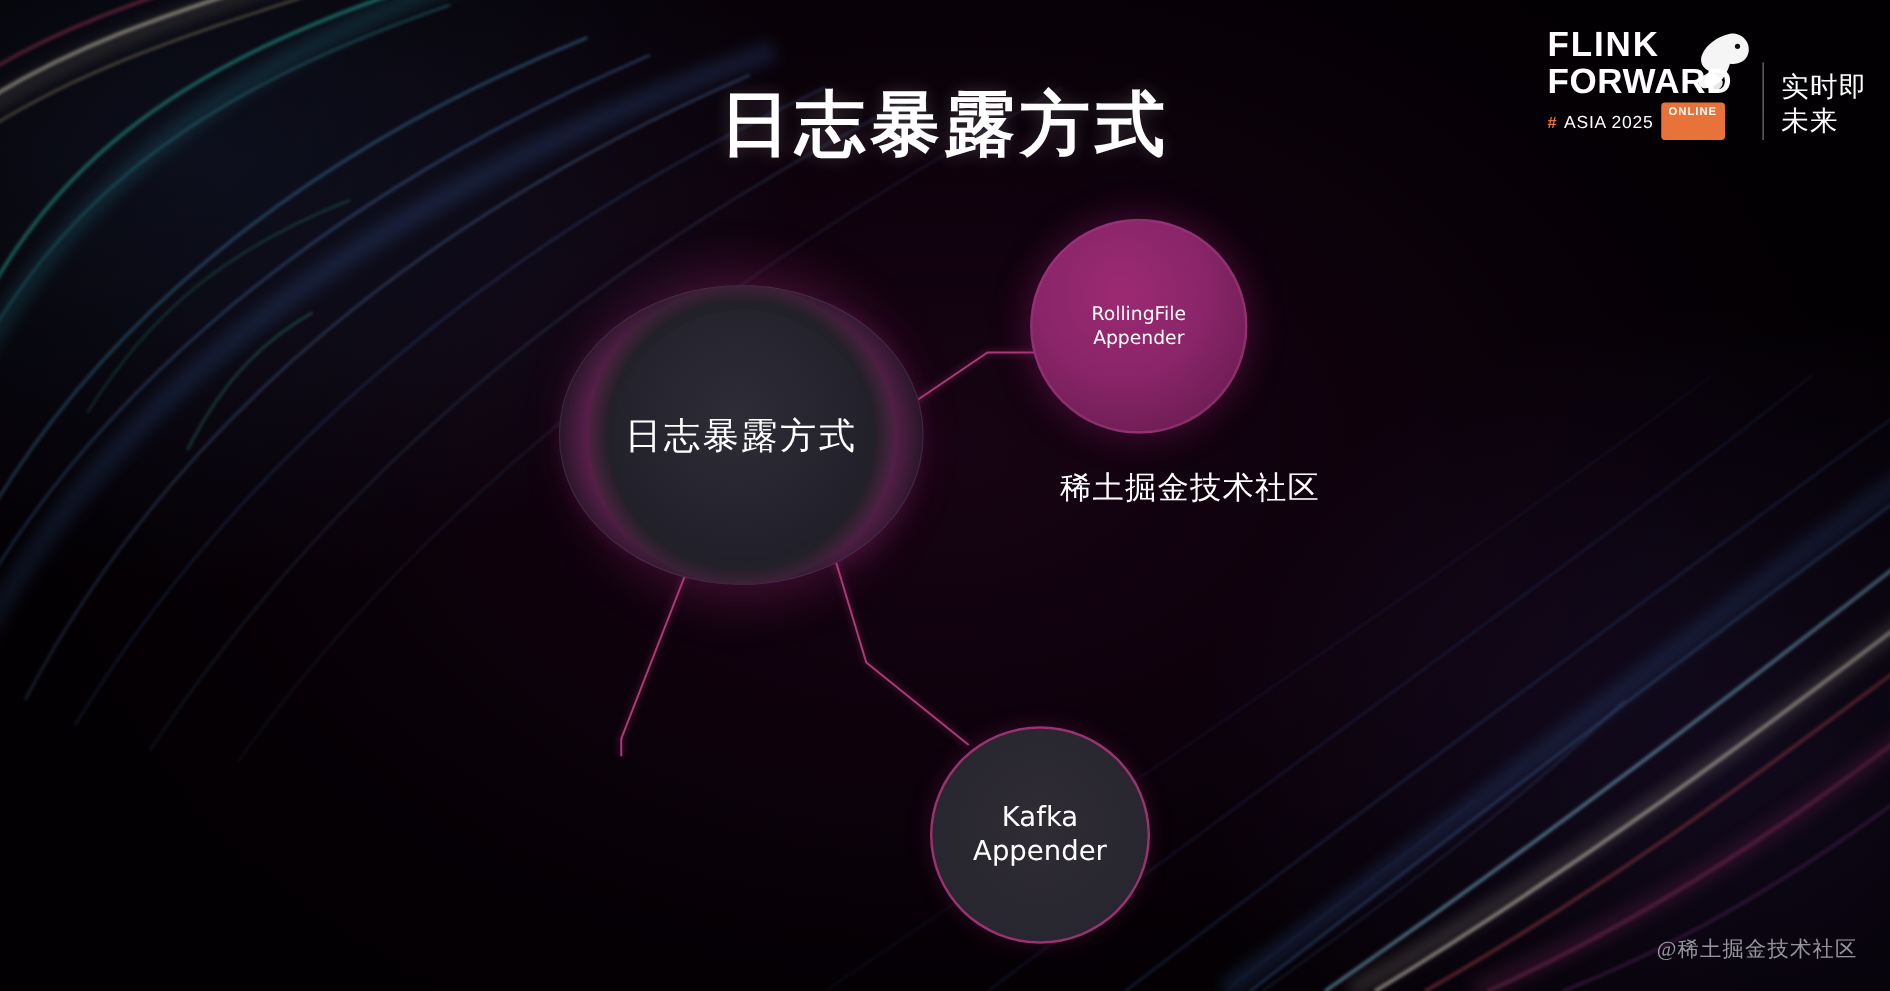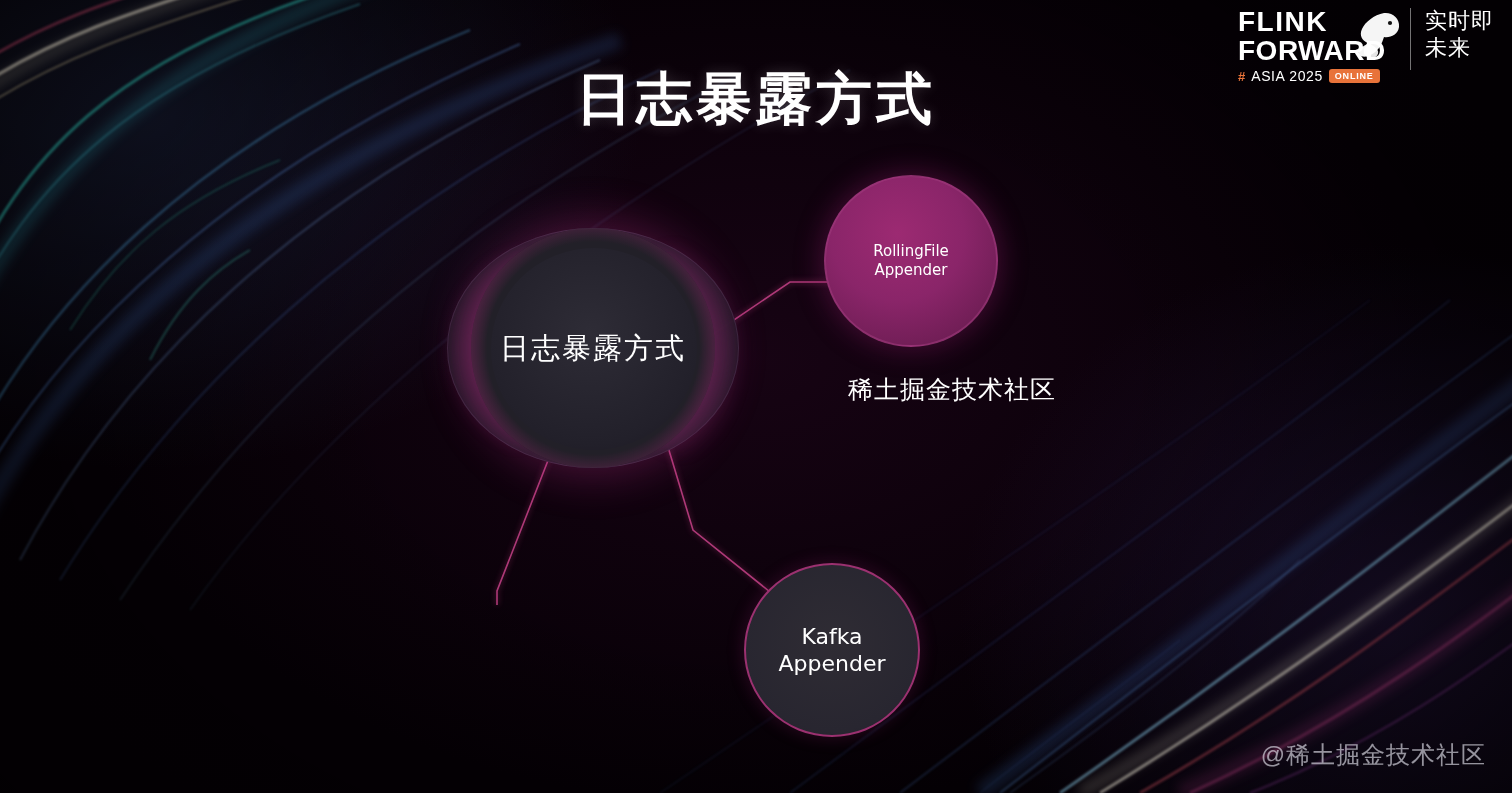--- a/index.html
+++ b/index.html
@@ -35,24 +35,24 @@
   .bg-streaks svg { display: block; width: 1512px; height: 793px; }
   .vignette {
     position: absolute; inset: 0;
     background: radial-gradient(ellipse 1000px 700px at 50% 48%, rgba(0,0,0,0) 35%, rgba(0,0,0,0.55) 100%);
     pointer-events: none;
   }
 
   
   .logo-block {
     position: absolute;
-    top: 8px;
+    top: 22px;
     right: 18px;
     display: flex;
-    align-items: flex-start;
+    align-items: flex-end;
     gap: 14px;
     z-index: 40;
   }
   .ff-logo { position: relative; width: 158px; }
   .ff-line1 {
     color: #fff;
     font-size: 28px;
     font-weight: 700;
     letter-spacing: 1.5px;
     line-height: 1.02;
@@ -73,21 +73,21 @@
     margin-top: 3px;
   }
   .ff-hash { color: #e8733a; font-size: 13px; font-weight: 700; }
   .ff-asia { color: #fff; font-size: 14px; font-weight: 400; letter-spacing: 0.6px; }
   .ff-online {
     background: #e8733a;
     color: #fff;
     font-size: 9px;
     font-weight: 700;
     letter-spacing: 0.8px;
-    padding: 2px 6px 2px 6px;
+    padding: 2px 6px 18px 6px;
     border-radius: 3px;
   }
   .squirrel {
     position: absolute;
     right: -6px;
     top: 2px;
     width: 48px;
     height: 54px;
   }
   .logo-divider {
@@ -219,21 +219,21 @@
     background: radial-gradient(circle at 42% 34%, #9c2a72 0%, #8a2569 45%, #6d1d53 82%, #551343 100%);
     border: 2px solid rgba(160,60,125,0.55);
     box-shadow: 0 0 26px 4px rgba(150,30,110,0.35);
     font-size: 15px;
   }
   .node-rolling .node-label { font-family: "DejaVu Sans", sans-serif; }
 
   
   .node-kafka {
     left: 744px;
-    top: 563px;
+    top: 581px;
     width: 176px;
     height: 174px;
     background: radial-gradient(circle at 50% 45%, #2f2c34 0%, #282630 70%, #211f28 100%);
     border: 2px solid #9b3170;
     box-shadow: 0 0 16px 2px rgba(140,35,105,0.22);
     font-size: 22px;
   }
   .node-kafka .node-label { font-family: "DejaVu Sans", sans-serif; }
 
   
@@ -260,23 +260,23 @@
     font-family: "DejaVu Sans", sans-serif;
     z-index: 25;
   }
 
   
   .watermark {
     position: absolute;
     right: 26px;
     bottom: 22px;
     color: rgba(235,235,245,0.62);
-    font-size: 24px;
+    font-size: 17px;
     letter-spacing: 1px;
-    font-family: Liberation Sans, sans-serif;
+    font-family: Liberation Serif, serif;
     z-index: 45;
     margin-top: 24px;
   }
 </style>
 </head>
 <body>
 
 <div class="slide">
 
   <div class="bg-base"></div>

